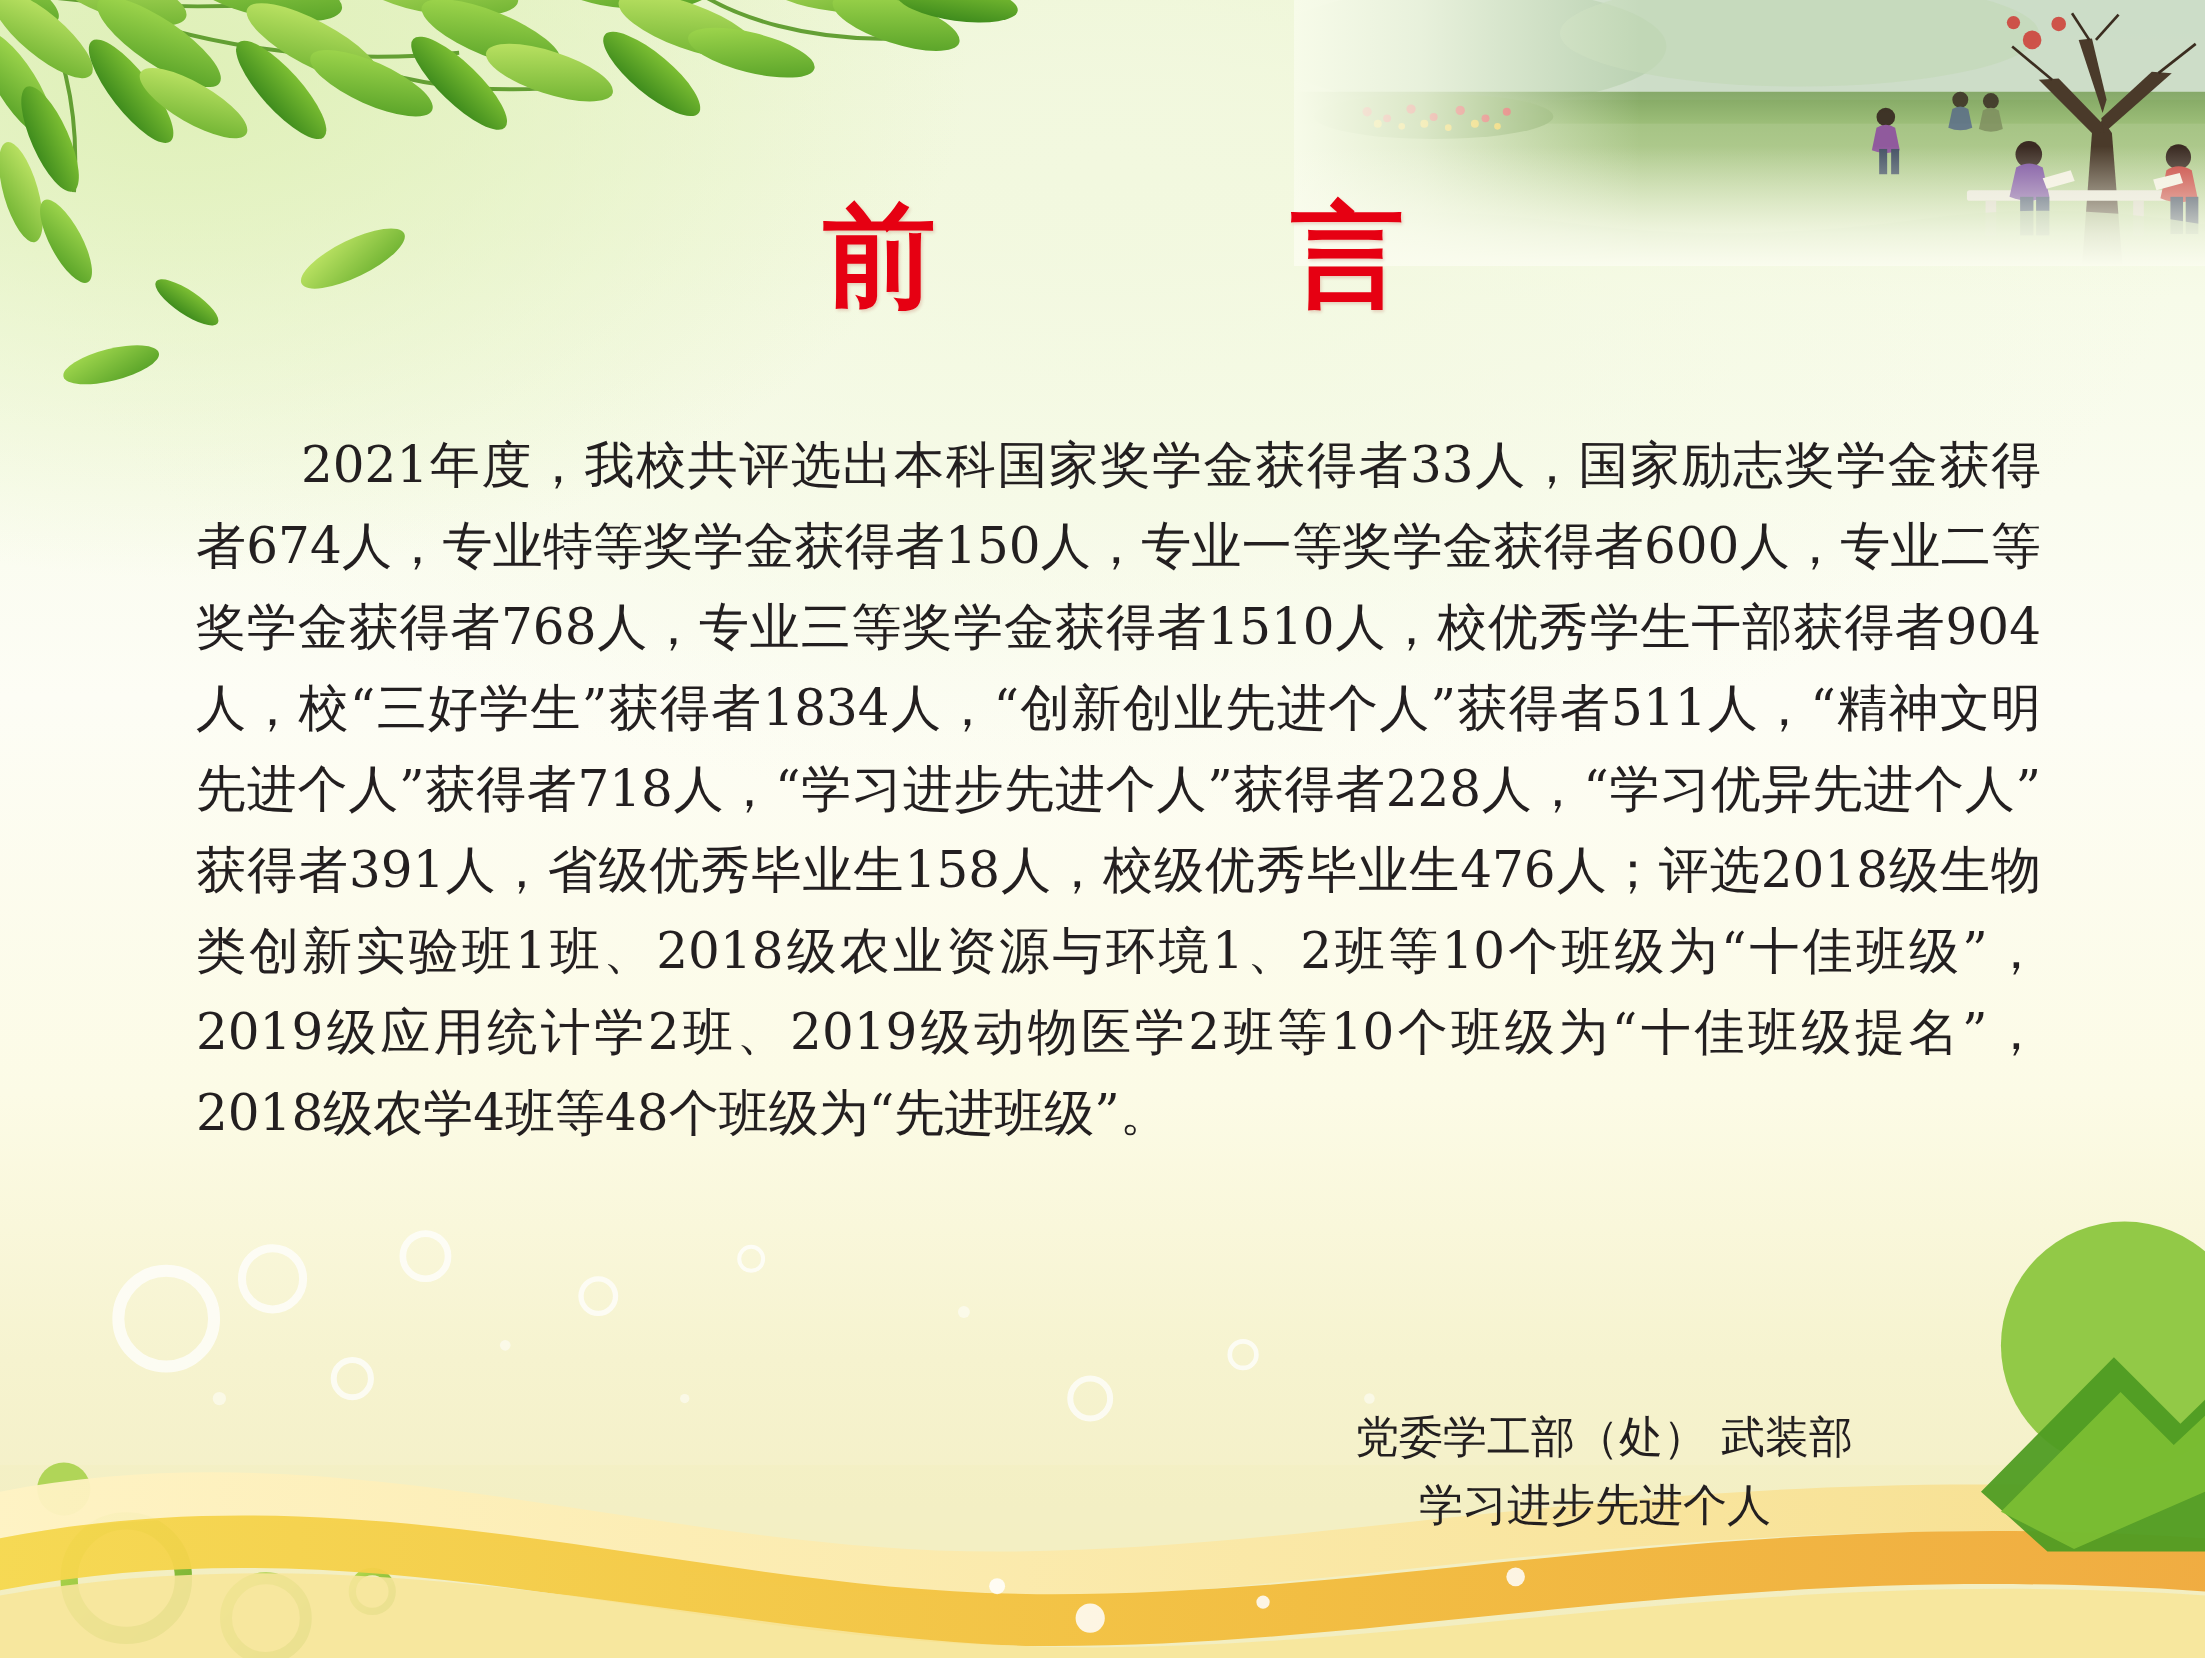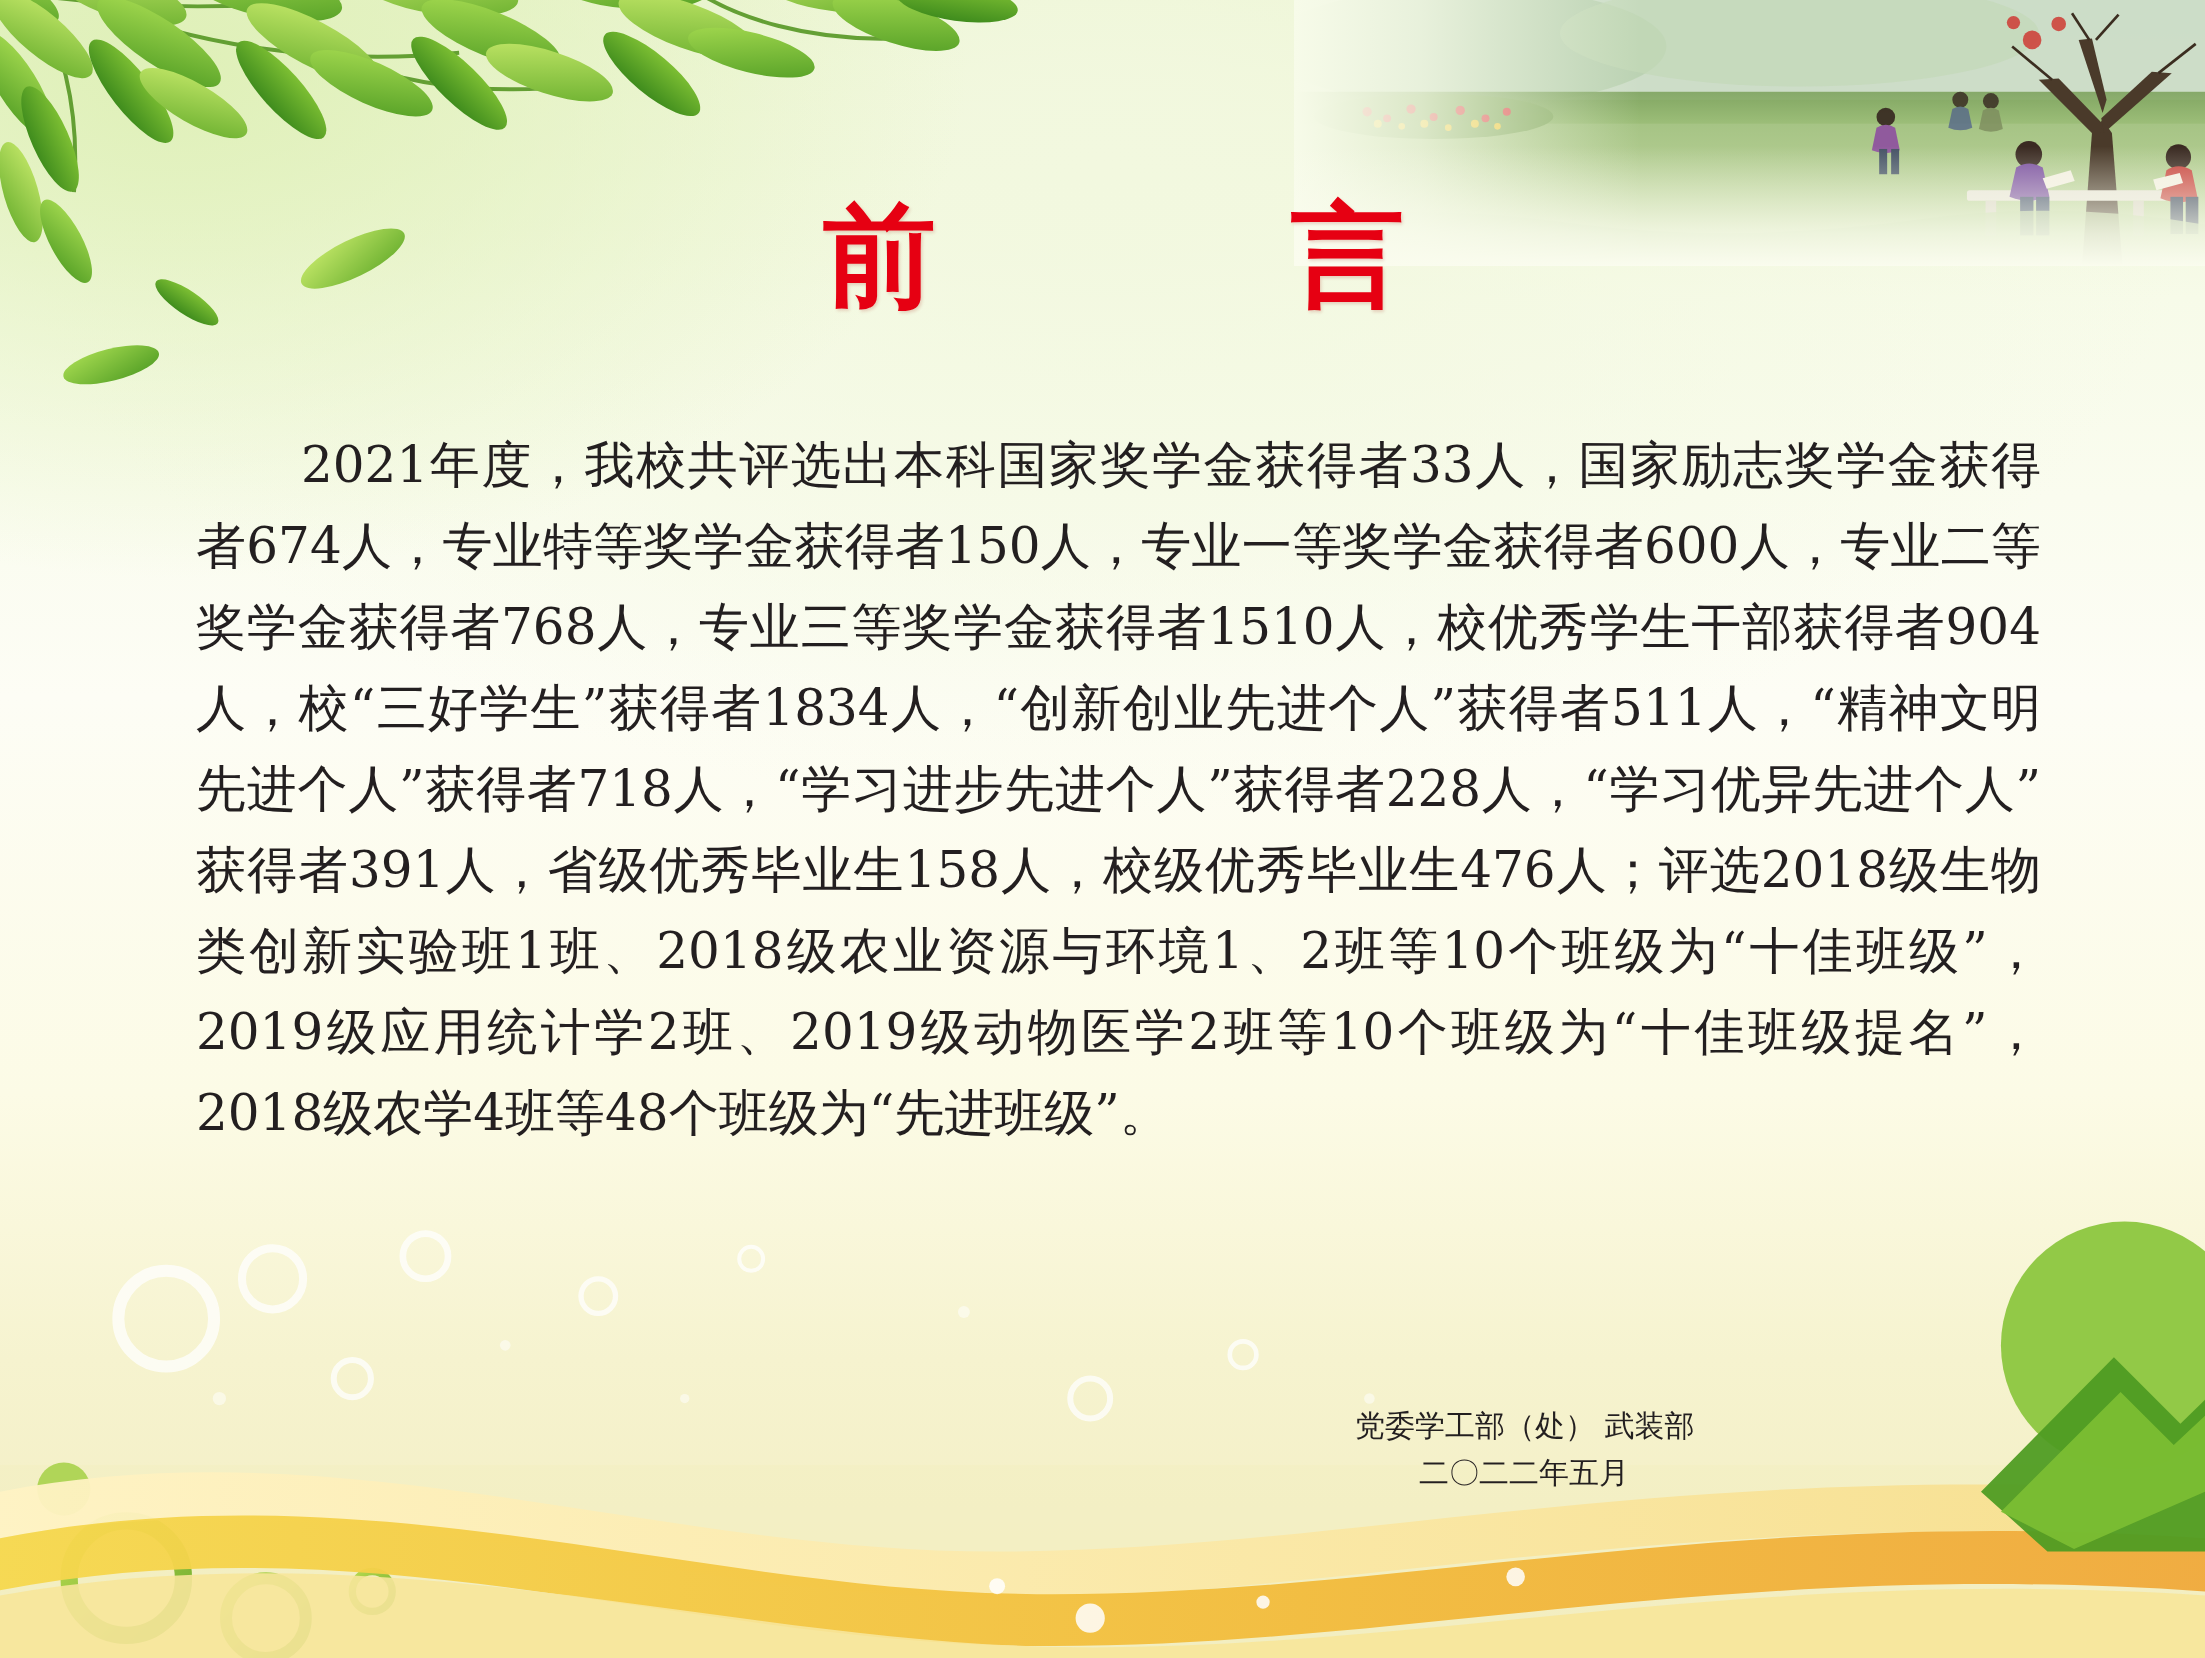--- a/index.html
+++ b/index.html
@@ -113,21 +113,21 @@
     text-indent: 2.1em;
   }
 
   .signature {
     position: absolute;
     right: 263px;
     top: 1403px;
     width: 598px;
     color: #231f20;
     font-family: "DejaVu Serif", "Liberation Serif", serif;
-    font-size: 30px;
+    font-size: 44px;
     line-height: 1.55;
     text-align: left;
   }
   .signature .line2 {
     padding-left: 64px;
   }
 </style>
 </head>
 <body>
 
@@ -427,18 +427,18 @@
   <div class="content">
 
     <div class="title">前　　言</div>
 
     <div class="body-text">
       <p>2021年度，我校共评选出本科国家奖学金获得者33人，国家励志奖学金获得者674人，专业特等奖学金获得者150人，专业一等奖学金获得者600人，专业二等奖学金获得者768人，专业三等奖学金获得者1510人，校优秀学生干部获得者904人，校“三好学生”获得者1834人，“创新创业先进个人”获得者511人，“精神文明先进个人”获得者718人，“学习进步先进个人”获得者228人，“学习优异先进个人”获得者391人，省级优秀毕业生158人，校级优秀毕业生476人；评选2018级生物类创新实验班1班、2018级农业资源与环境1、2班等10个班级为“十佳班级”，2019级应用统计学2班、2019级动物医学2班等10个班级为“十佳班级提名”，2018级农学4班等48个班级为“先进班级”。</p>
     </div>
 
     <div class="signature">
       <div class="line1">党委学工部（处）  武装部</div>
-      <div class="line2">二〇二二年五月</div>
+      <div class="line2">学习进步先进个人</div>
     </div>
 
   </div>
 </div>
 
 
 </body></html>

